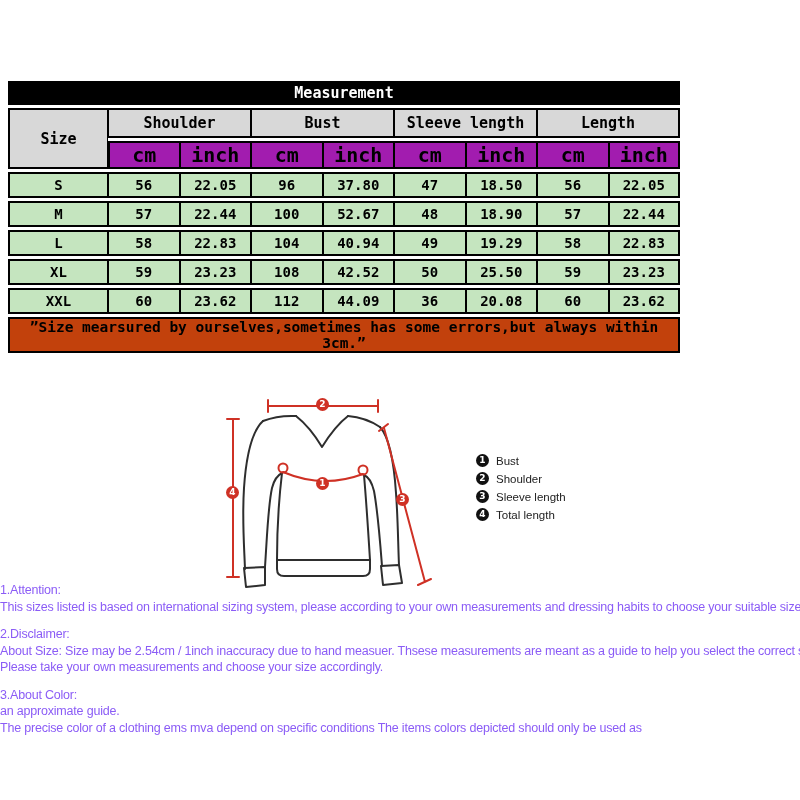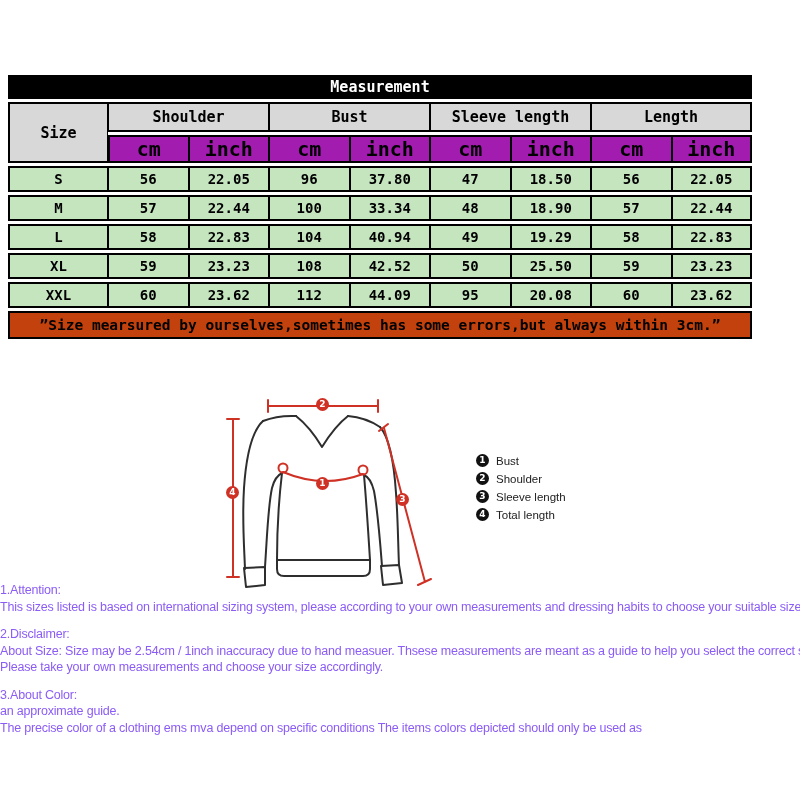--- a/index.html
+++ b/index.html
@@ -3,21 +3,21 @@
 <meta charset="utf-8">
 <style>
   html,body { margin:0; padding:0; background:#fff; }
   .page {
     position:relative; width:800px; height:800px; background:#ffffff;
     overflow:hidden; font-family:"Liberation Sans", sans-serif;
   }
 
   
   .size-table {
-    position:absolute; left:8px; top:72px; width:744px;
+    position:absolute; left:8px; top:78px; width:672px;
     border-collapse:separate; border-spacing:0 3px; table-layout:fixed;
     font-family:"DejaVu Sans Mono", monospace; font-weight:bold;
     color:#000; text-align:center;
   }
   .size-table td { border:2px solid #000; border-left-width:1px; border-right-width:1px; padding:0; overflow:hidden; }
   .size-table tr td:first-child { border-left-width:2px; }
   .size-table tr td:last-child  { border-right-width:2px; }
   .title-row td { background:#000; color:#fff; height:20px; font-size:15px; }
   .head-row td  { background:#d8d8d8; font-size:15px; height:26px; }
   .unit-row td  { background:#a21caf; font-size:20px; height:20px; }
@@ -98,21 +98,21 @@
         <td>47</td>
         <td>18.50</td>
         <td>56</td>
         <td>22.05</td>
       </tr>
       <tr class="data-row">
         <td>M</td>
         <td>57</td>
         <td>22.44</td>
         <td>100</td>
-        <td>33.34</td>
+        <td>52.67</td>
         <td>48</td>
         <td>18.90</td>
         <td>57</td>
         <td>22.44</td>
       </tr>
       <tr class="data-row">
         <td>L</td>
         <td>58</td>
         <td>22.83</td>
         <td>104</td>
@@ -132,21 +132,21 @@
         <td>25.50</td>
         <td>59</td>
         <td>23.23</td>
       </tr>
       <tr class="data-row">
         <td>XXL</td>
         <td>60</td>
         <td>23.62</td>
         <td>112</td>
         <td>44.09</td>
-        <td>95</td>
+        <td>36</td>
         <td>20.08</td>
         <td>60</td>
         <td>23.62</td>
       </tr>
 
       <tr class="note-row">
         <td colspan="9">”Size mearsured by ourselves,sometimes has some errors,but always within 3cm.”</td>
       </tr>
     </tbody>
   </table>

